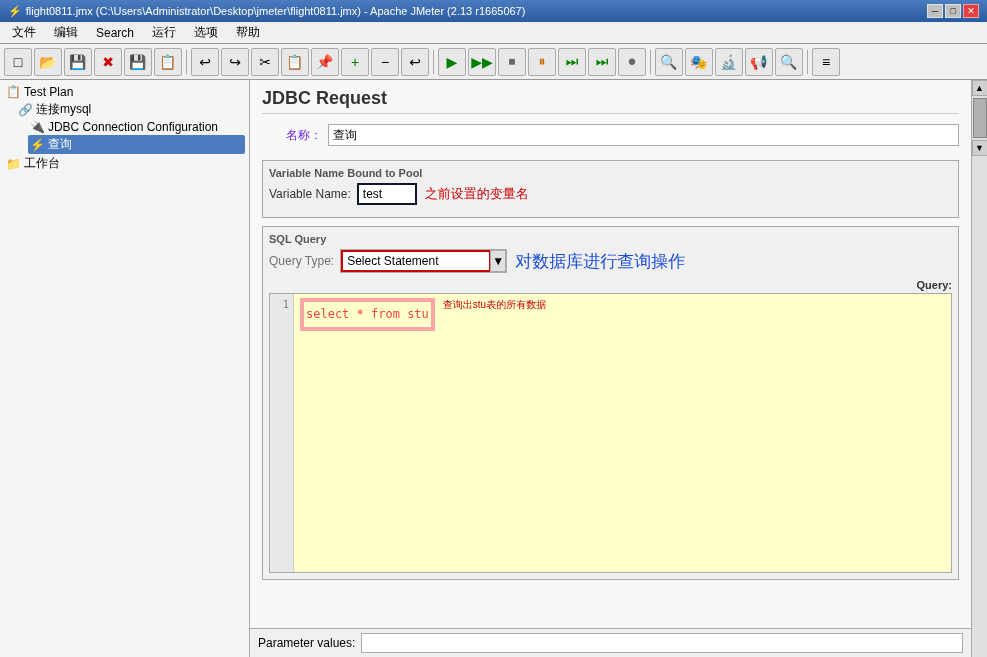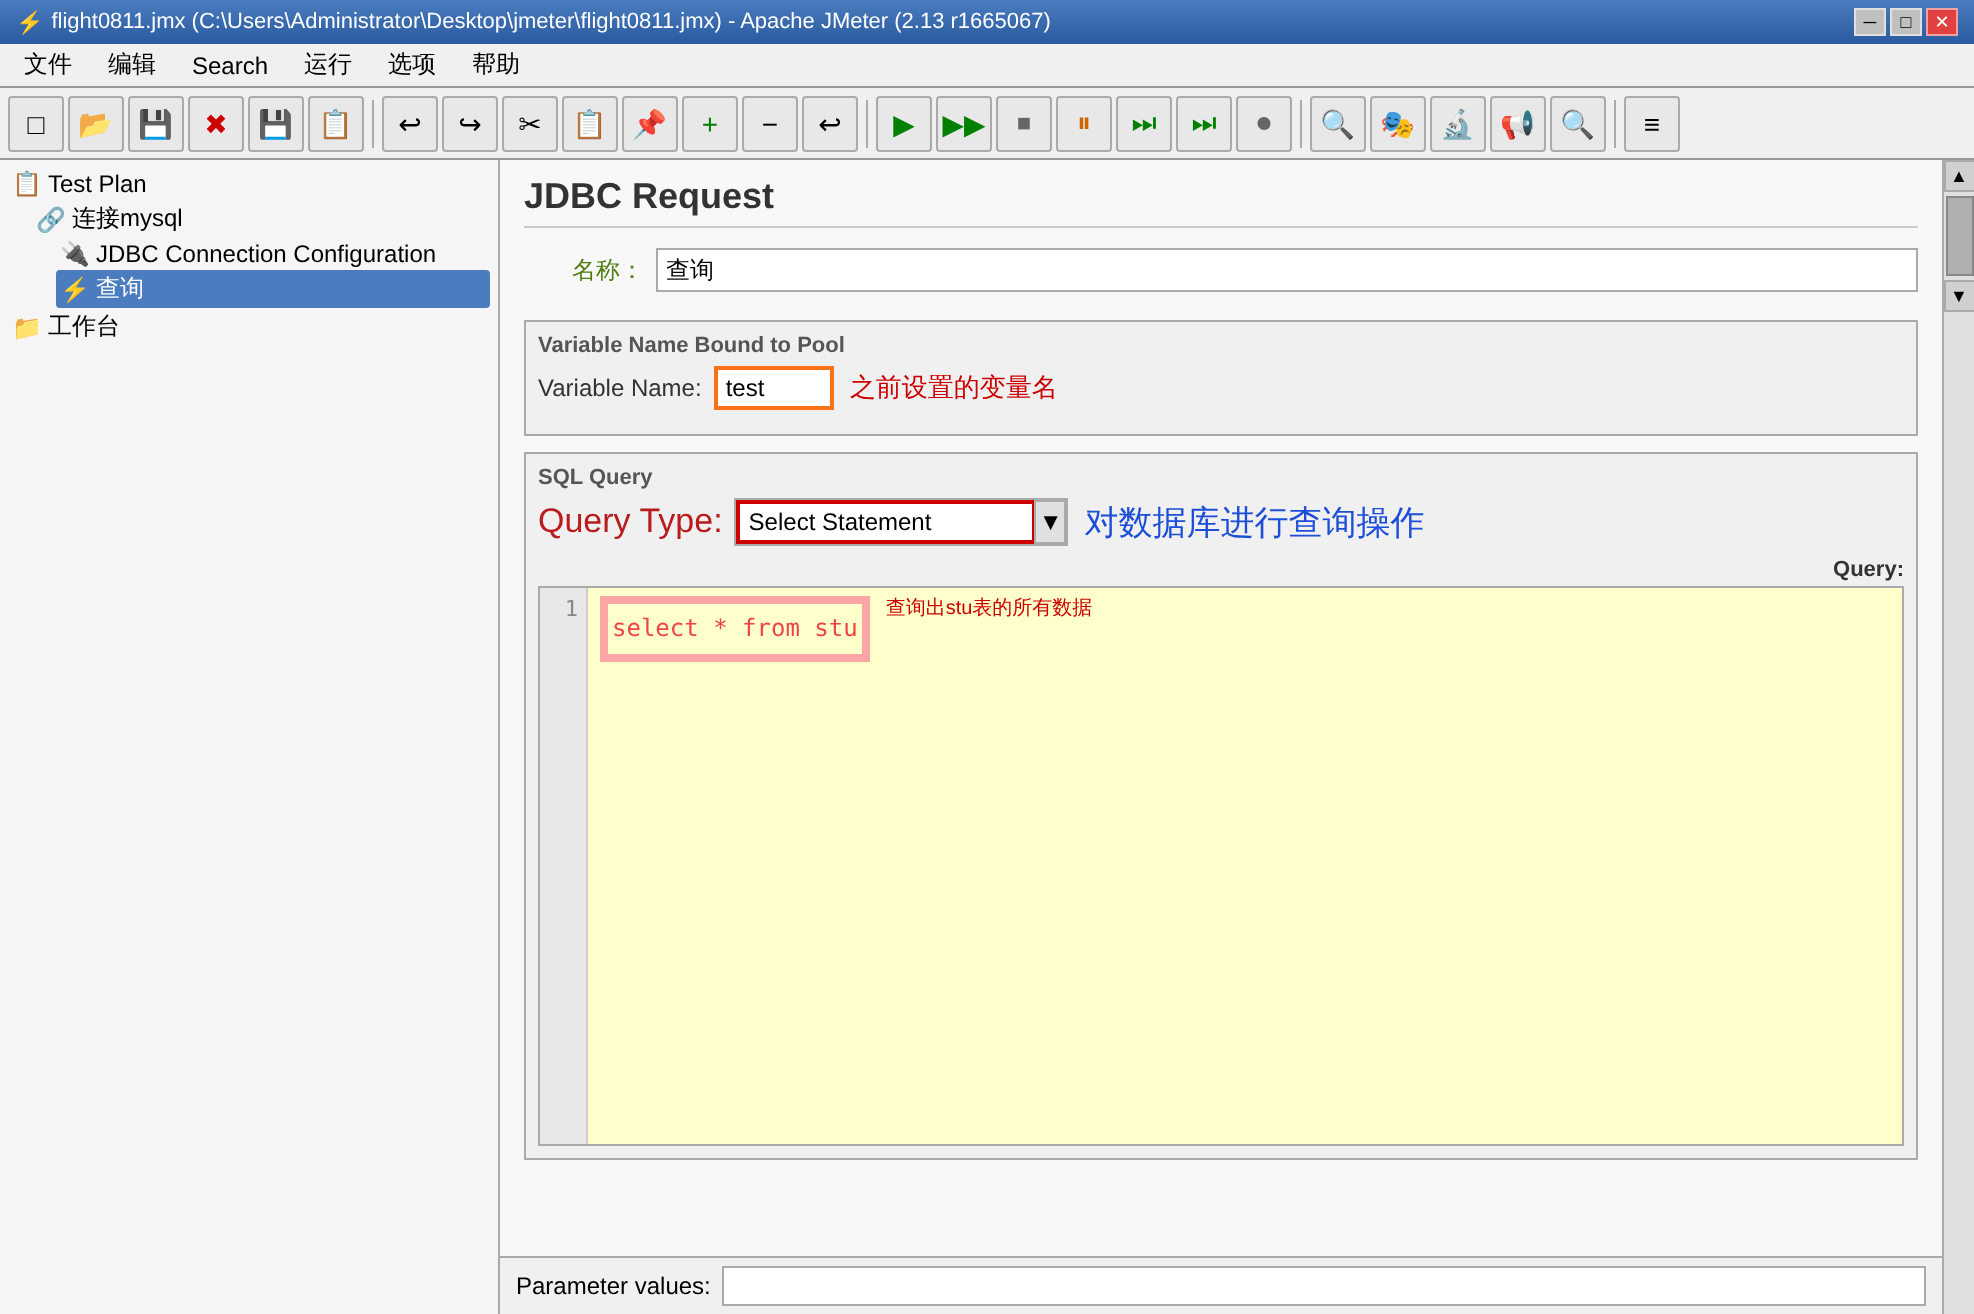--- a/index.html
+++ b/index.html
@@ -121,21 +121,21 @@
     .form-row {
       display: flex;
       align-items: center;
       margin-bottom: 6px;
     }
     .form-label {
       width: 60px;
       text-align: right;
       margin-right: 6px;
       font-size: 12px;
-      color: #4d7c0f;
+      color: #6d28d9;
     }
     .form-input {
       flex: 1;
       height: 22px;
       border: 1px solid #aaa;
       padding: 1px 4px;
       background: white;
       font-size: 12px;
     }
 
@@ -169,22 +169,22 @@
     }
 
     .query-type-row {
       display: flex;
       align-items: center;
       margin-bottom: 6px;
     }
     .query-type-label {
       text-align: center;
       margin-right: 6px;
-      font-size: 17px;
-      color: #b91c1c;
+      font-size: 12px;
+      color: #737373;
     }
     .query-type-select-wrapper {
       display: flex;
       align-items: center;
       flex: 1;
       gap: 8px;
     }
     .query-type-select {
       border: 2px solid #cc0000;
       padding: 1px 4px;
@@ -256,21 +256,21 @@
       display: inline-block;
     }
     .sql-annotation {
       color: #cc0000;
       font-family: 'Microsoft YaHei', Arial, sans-serif;
       font-size: 10px;
     }
 
     
     .var-input-red {
-      border: 2px solid #f97316;
+      border: 2px solid #0f172a;
       background: white;
       padding: 1px 4px;
       font-size: 12px;
       height: 22px;
       width: 60px;
     }
     .var-annotation {
       color: #cc0000;
       font-size: 13px;
       margin-left: 8px;

